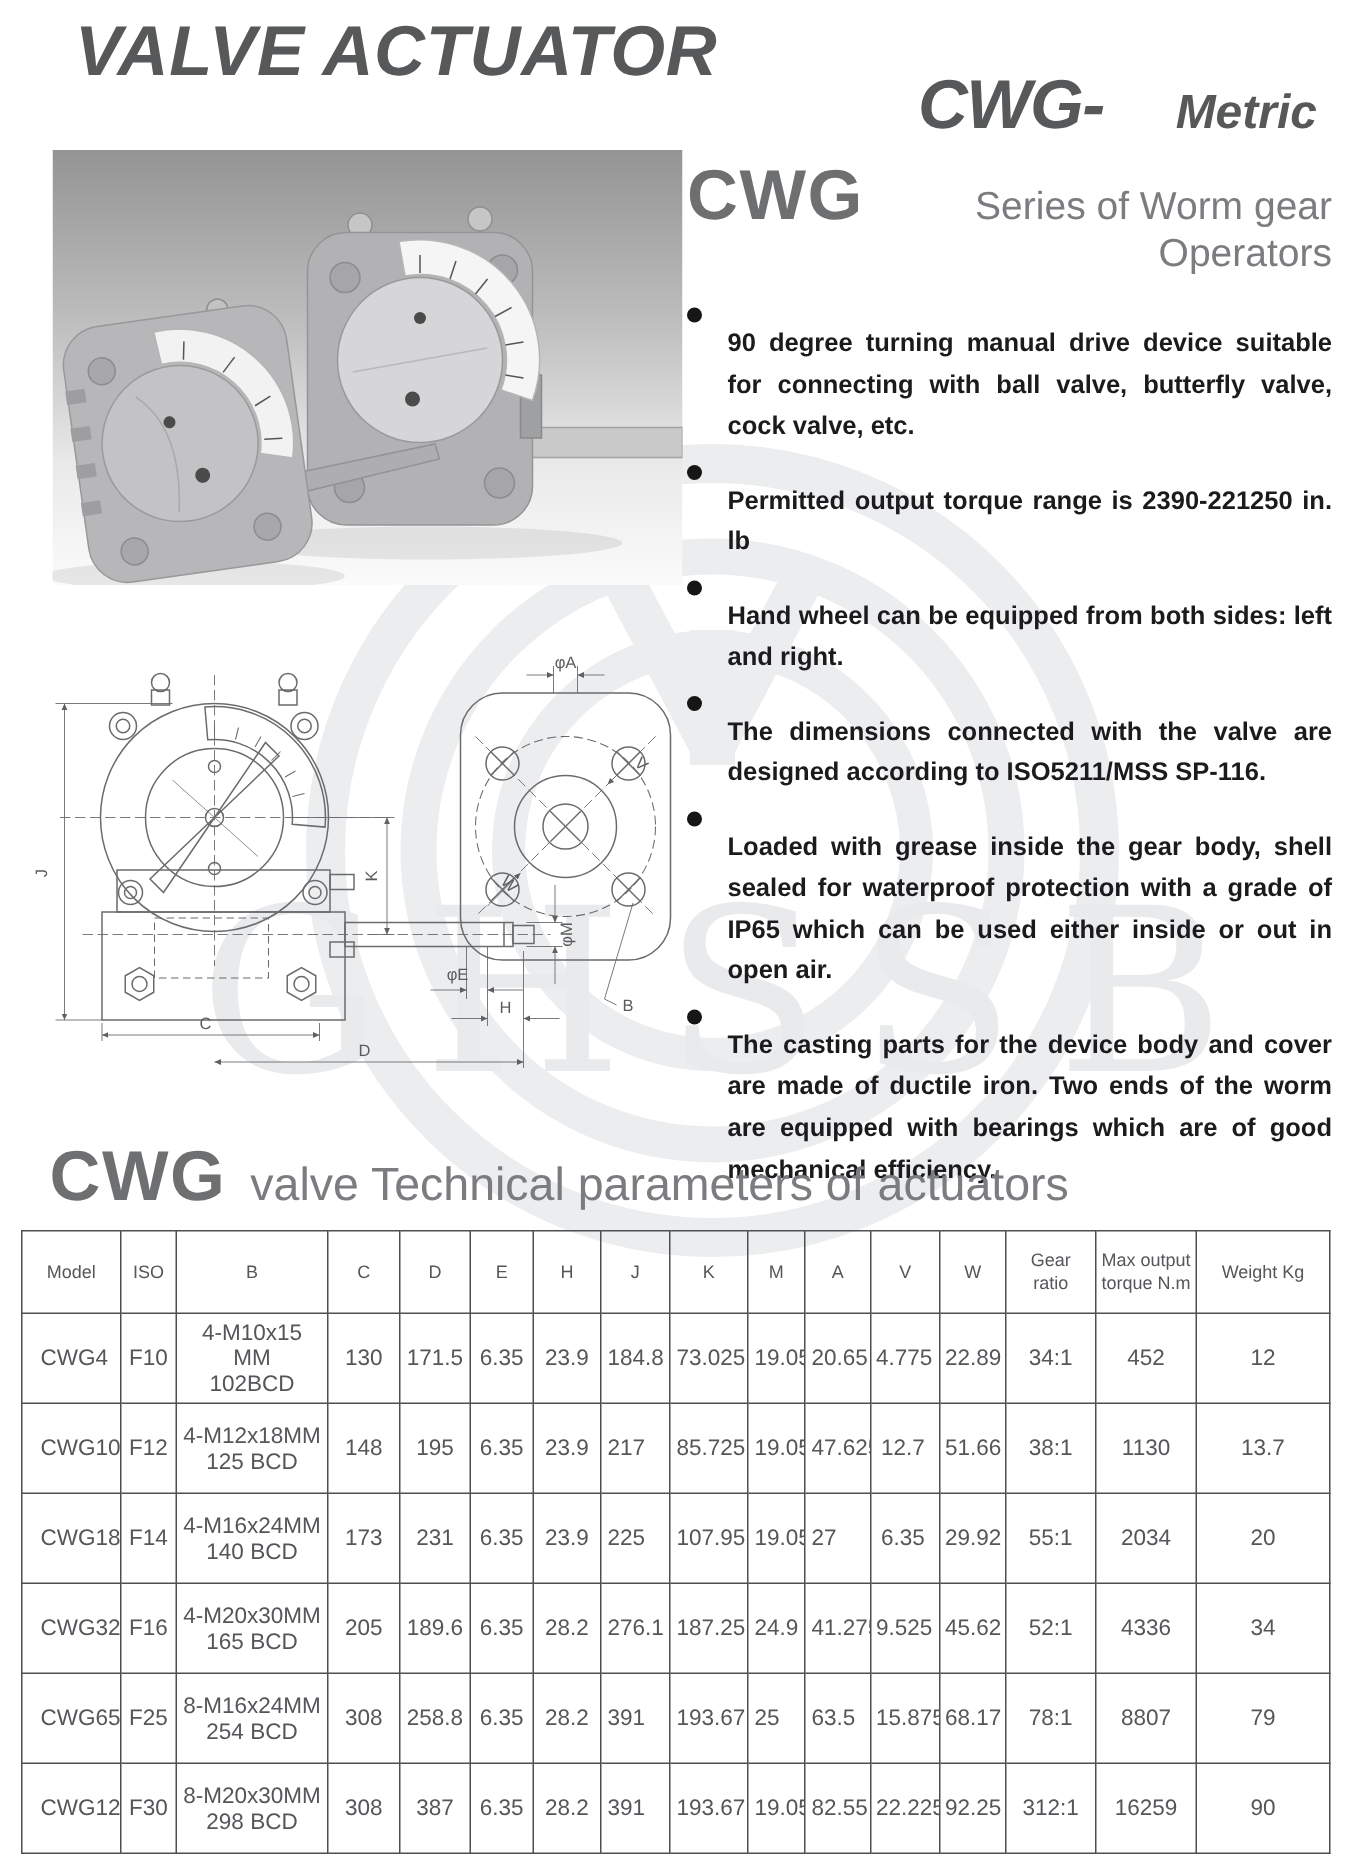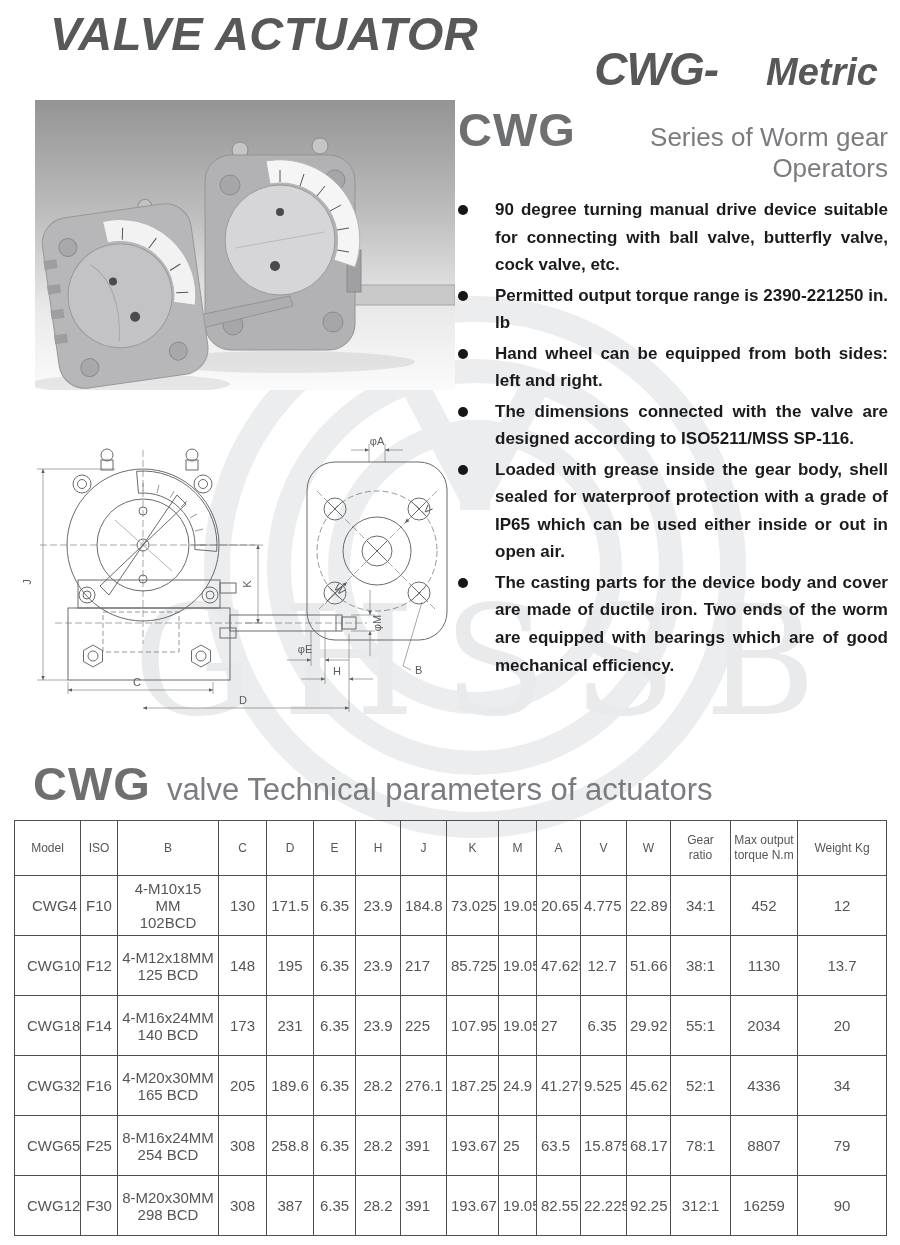--- a/index.html
+++ b/index.html
@@ -10,53 +10,53 @@
   .watermark { position:absolute; left:95px; top:262px; width:760px; height:700px; z-index:0; }
 
   
   .main-title { position:absolute; left:50px; top:6px; z-index:2;
                 font-size:47px; font-weight:bold; font-style:italic;
                 color:#575859; letter-spacing:0.5px; }
   .series { position:absolute; right:22px; top:42px; z-index:2;
             display:flex; align-items:baseline; color:#575859;
             font-weight:bold; font-style:italic;gap:48px; }
   .series .code { font-size:46px; letter-spacing:-1px; }
-  .series .suffix { font-size:38px; }
+  .series .suffix { font-size:32px; }
 
   
   .photo { position:absolute; left:35px; top:100px; width:420px; height:290px; z-index:1; }
   .drawing { position:absolute; left:15px; top:432px; width:450px; height:295px; z-index:1; }
   .drawing text { font-size:11px; fill:#5b5c5e; }
 
   
   .intro { position:absolute; left:458px; top:102px; width:430px; z-index:1; }
   .intro-head { display:flex; align-items:baseline; gap:14px; }
   .intro-head .big { font-size:47px; font-weight:bold; color:#6e6f71; letter-spacing:1px; }
   .intro-head .sub { font-size:26px; color:#7b7c7f;text-align:right; }
   ul.features { list-style:none; margin:12px 0 0 0; padding:0; }
-  li.feature { display:flex; margin:0 0 3px 0; }
+  li.feature { display:flex; margin:0 0 3px 0;flex-direction:column; }
   .dot { width:10px; height:10px; border-radius:50%; background:#161616;
          margin-top:9px; flex:0 0 auto; }
   .ftext { margin-left:27px; flex:1; font-size:17px; font-weight:bold;
            color:#1b1b1d; line-height:1.62; text-align:justify; }
 
   
   .tbl-head { position:absolute; left:33px; top:756px; display:flex;
               align-items:baseline; gap:16px; z-index:1; }
   .tbl-head .big { font-size:47px; font-weight:bold; color:#6e6f71; letter-spacing:1px; }
   .tbl-head .sub { font-size:31px; color:#7b7c7f; }
 
   table.params { position:absolute; left:14px; top:820px; width:872px; z-index:1;
                  border-collapse:collapse; table-layout:fixed; background:transparent; }
   .params th, .params td { border:1px solid #4e4f52; color:#55565a;
                  font-weight:normal; text-align:center; vertical-align:middle;
                  white-space:pre-line; padding:2px 3px; overflow:hidden; }
   .params th { height:50px; font-size:12px; line-height:1.25; }
   .params td { height:55px; font-size:15px; }
-  .params td:nth-child(1) { text-align:right; padding-left:12px; }
+  .params td:nth-child(1) { text-align:left; padding-left:12px; }
   .params td:nth-child(8), .params td:nth-child(9),
   .params td:nth-child(10), .params td:nth-child(11) { text-align:left; padding-left:4px; }
   .params td:nth-child(12) { text-align:center; padding-right:6px; }
 </style>
 </head>
 <body>
 
 <div class="page">
 
   <div class="watermark">

